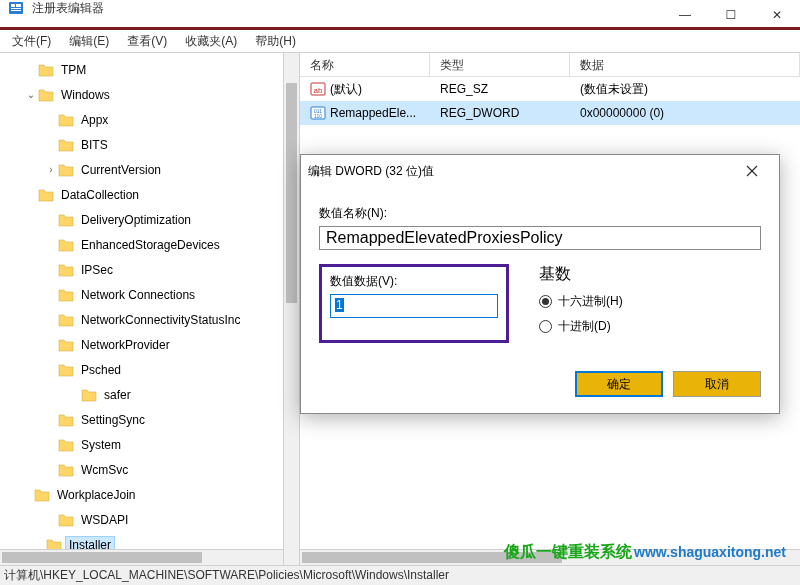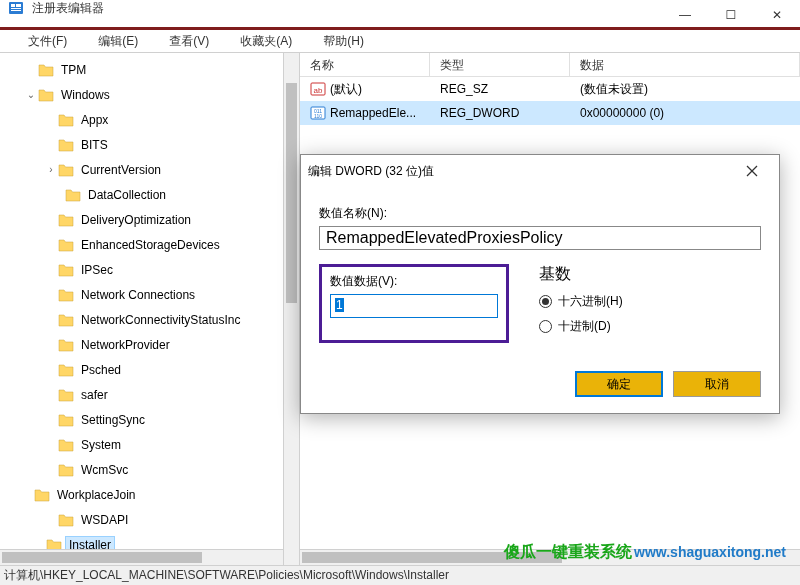--- a/index.html
+++ b/index.html
@@ -3,21 +3,21 @@
 <meta charset="utf-8">
 <style>
 * { box-sizing: border-box; margin: 0; padding: 0; font-family: "Microsoft YaHei", "Segoe UI", sans-serif; }
 body { width: 800px; height: 585px; background: #fff; position: relative; overflow: hidden; font-size: 12px; }
 
 .titlebar { height: 30px; background: #fff; display: flex; align-items: flex-start; border-bottom: 3px solid #7f1d1d; }
 .titlebar .icon { width: 16px; height: 16px; margin: 0 8px; }
 .titlebar .title { flex: 1; font-size: 12px; color: #333; }
 .titlebar .winbtn { width: 46px; height: 30px; display: flex; align-items: center; justify-content: center; color: #333; }
 
-.menubar { height: 22px; display: flex; align-items: center; padding: 0 20px; gap: 15px; }
+.menubar { height: 22px; display: flex; align-items: center; padding: 0 4px; gap: 2px; }
 .menubar .menuitem { padding: 2px 8px; font-size: 12px; color: #333; }
 
 .content { display: flex; height: calc(585px - 30px - 22px - 20px); border-top: 1px solid #d0d0d0; }
 .left { width: 300px; border-right: 1px solid #d0d0d0; overflow: hidden; position: relative; }
 .right { flex: 1; position: relative; }
 
 .tree { padding: 4px 0; height: 100%; overflow: auto; }
 .tree-row { display: flex; align-items: center; height: 25px; white-space: nowrap; }
 .tree-row.selected .label { background: #cce8ff; outline: 1px solid #99d1ff; }
 .expander { width: 14px; text-align: center; color: #666; font-size: 10px; }
@@ -121,21 +121,21 @@
             </svg></span>
           <span class="label">BITS</span>
         </div>
         <div class="tree-row" style="padding-left: 44px;">
           <span class="expander">›</span>
           <span class="folder-icon"><svg viewBox="0 0 16 14">
               <path d="M1 2h5l1.5 2H15v9H1z" fill="#ffd666" stroke="#c9a33a" stroke-width="0.5"></path>
             </svg></span>
           <span class="label">CurrentVersion</span>
         </div>
-        <div class="tree-row" style="padding-left: 51px;">
+        <div class="tree-row" style="padding-left: 24px;">
           <span class="expander"></span>
           <span class="folder-icon"><svg viewBox="0 0 16 14">
               <path d="M1 2h5l1.5 2H15v9H1z" fill="#ffd666" stroke="#c9a33a" stroke-width="0.5"></path>
             </svg></span>
           <span class="label">DataCollection</span>
         </div>
         <div class="tree-row" style="padding-left: 44px;">
           <span class="expander"></span>
           <span class="folder-icon"><svg viewBox="0 0 16 14">
               <path d="M1 2h5l1.5 2H15v9H1z" fill="#ffd666" stroke="#c9a33a" stroke-width="0.5"></path>
@@ -177,21 +177,21 @@
             </svg></span>
           <span class="label">NetworkProvider</span>
         </div>
         <div class="tree-row" style="padding-left: 44px;">
           <span class="expander"></span>
           <span class="folder-icon"><svg viewBox="0 0 16 14">
               <path d="M1 2h5l1.5 2H15v9H1z" fill="#ffd666" stroke="#c9a33a" stroke-width="0.5"></path>
             </svg></span>
           <span class="label">Psched</span>
         </div>
-        <div class="tree-row" style="padding-left: 44px;">
+        <div class="tree-row" style="padding-left: 67px;">
           <span class="expander"></span>
           <span class="folder-icon"><svg viewBox="0 0 16 14">
               <path d="M1 2h5l1.5 2H15v9H1z" fill="#ffd666" stroke="#c9a33a" stroke-width="0.5"></path>
             </svg></span>
           <span class="label">safer</span>
         </div>
         <div class="tree-row" style="padding-left: 44px;">
           <span class="expander"></span>
           <span class="folder-icon"><svg viewBox="0 0 16 14">
               <path d="M1 2h5l1.5 2H15v9H1z" fill="#ffd666" stroke="#c9a33a" stroke-width="0.5"></path>

